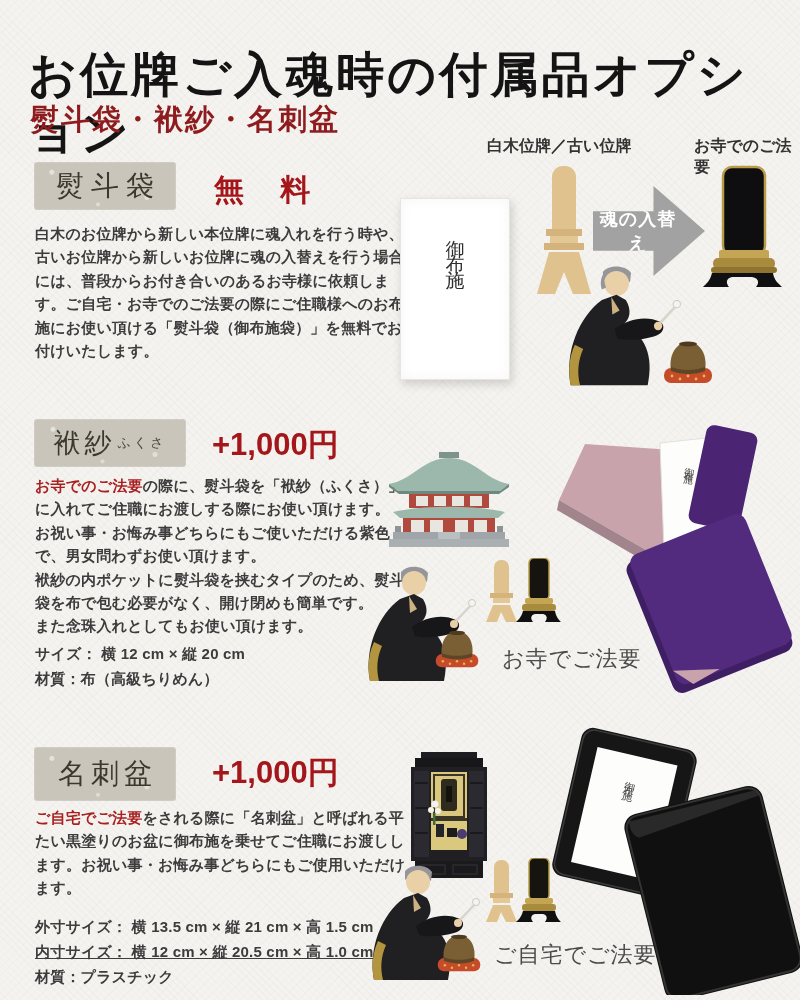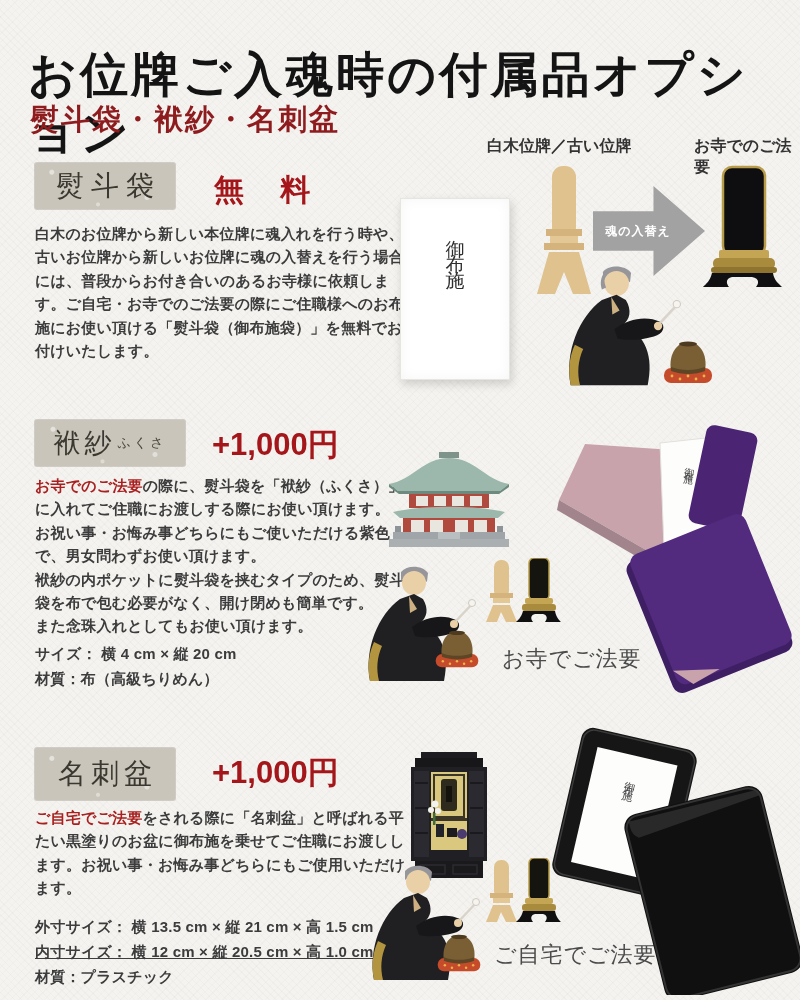--- a/index.html
+++ b/index.html
@@ -62,21 +62,21 @@
     font-family:"Liberation Serif","DejaVu Serif",serif;
     font-size:19px;color:#2e2e2e;letter-spacing:15px;
   }
   .arrow{
     left:593px;top:186px;width:112px;height:90px;background:#a2a2a2;
     clip-path:polygon(0 28%, 54% 28%, 54% 0, 100% 50%, 54% 100%, 54% 72%, 0 72%);
     display:flex;align-items:center;
   }
   .arrow-label{
     width:82px;text-align:center;
-    font-size:12px;font-weight:bold;color:#fff;letter-spacing:1px;padding-left:4px;
+    font-size:18px;font-weight:bold;color:#fff;letter-spacing:1px;padding-left:4px;
   }
   svg{display:block;}
 </style>
 </head>
 <body>
 
 <div class="page">
 
   <h1 class="abs title">お位牌ご入魂時の付属品オプション</h1>
   <h2 class="abs subtitle">熨斗袋・袱紗・名刺盆</h2>
@@ -144,21 +144,21 @@
     <span class="plate-label" style="font-size:27px;letter-spacing:4px;text-indent:0;">袱紗</span>
     <span class="plate-label plate-label-small">ふくさ</span>
   </div>
   <div class="abs price" style="left:200px;top:424px;font-size:31px;">+1,000円</div>
 
   <p class="abs body-text" style="left:35px;top:474px;width:374px;margin:0;"><span class="red-lead">お寺でのご法要</span><span>の際に、熨斗袋を「袱紗（ふくさ）」に入れてご住職にお渡しする際にお使い頂けます。
 お祝い事・お悔み事どちらにもご使いただける紫色で、男女問わずお使い頂けます。
 袱紗の内ポケットに熨斗袋を挟むタイプのため、熨斗袋を布で包む必要がなく、開け閉めも簡単です。
 また念珠入れとしてもお使い頂けます。</span></p>
 
-  <div class="abs spec" style="left:35px;top:645px;">サイズ： 横 4 cm × 縦 20 cm</div>
+  <div class="abs spec" style="left:35px;top:645px;">サイズ： 横 12 cm × 縦 20 cm</div>
   <div class="abs spec" style="left:35px;top:670px;">材質：布（高級ちりめん）</div>
 
   <svg class="abs" style="left:383px;top:452px;" width="132" height="100" viewBox="0 0 132 100">
     <rect x="56" y="0" width="20" height="6" fill="#7e948b"></rect>
     <path d="M6,32 C30,28 40,6 66,6 C92,6 102,28 126,32 L117,39 L15,39 Z" fill="#9cb7ab"></path>
     <path d="M6,32 L15,39 L117,39 L126,32 L126,35 L116,42 L16,42 L6,35 Z" fill="#6d8a7e"></path>
     <rect x="26" y="42" width="80" height="14" fill="#b04a3e"></rect>
     <rect x="33" y="44" width="12" height="10" fill="#e9e6e0"></rect>
       <rect x="51" y="44" width="12" height="10" fill="#e9e6e0"></rect>
     <rect x="69" y="44" width="12" height="10" fill="#e9e6e0"></rect>

